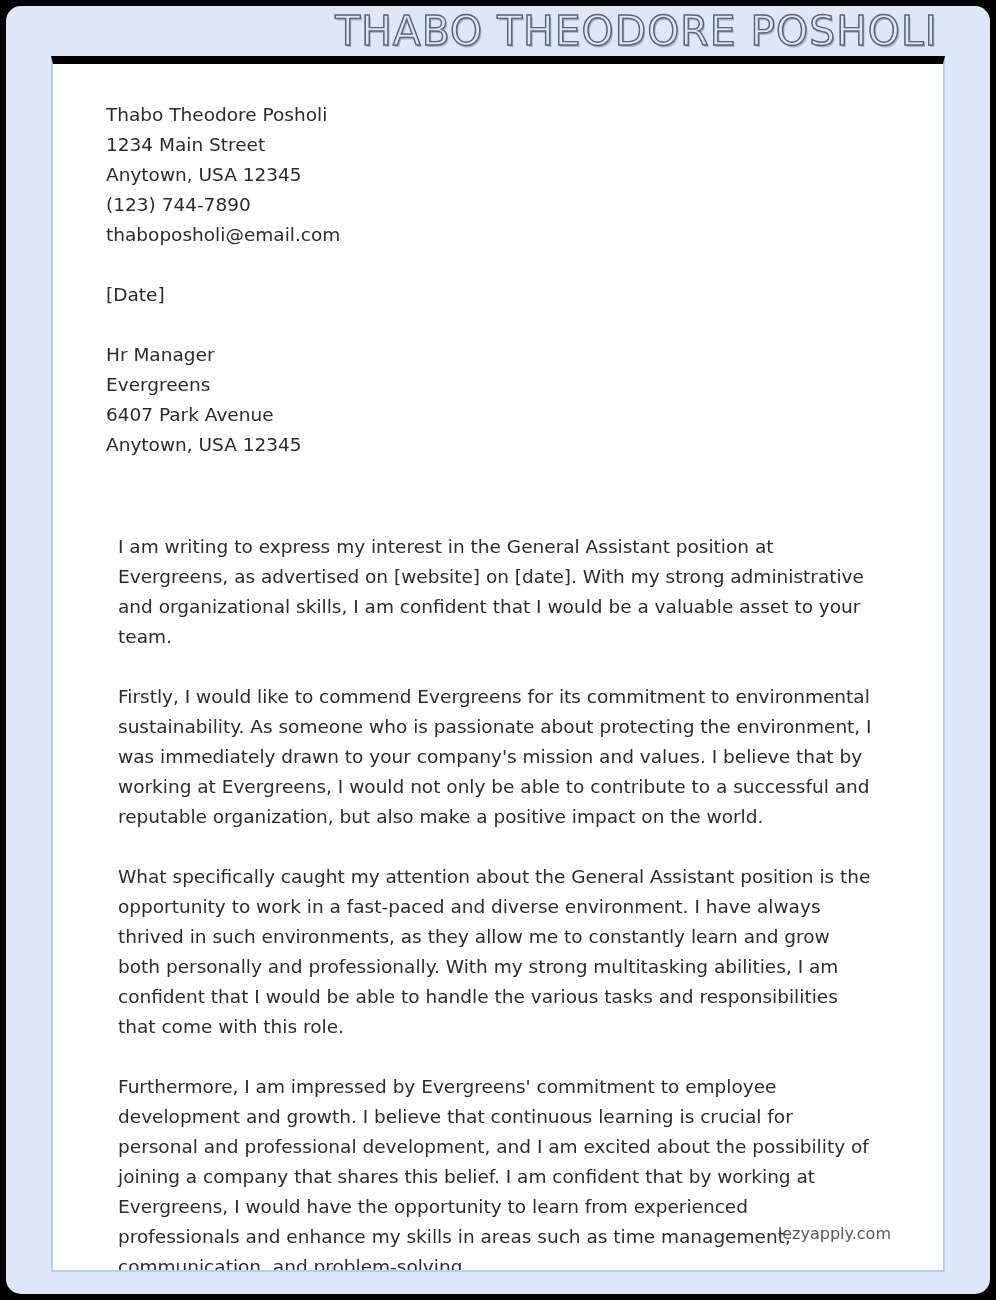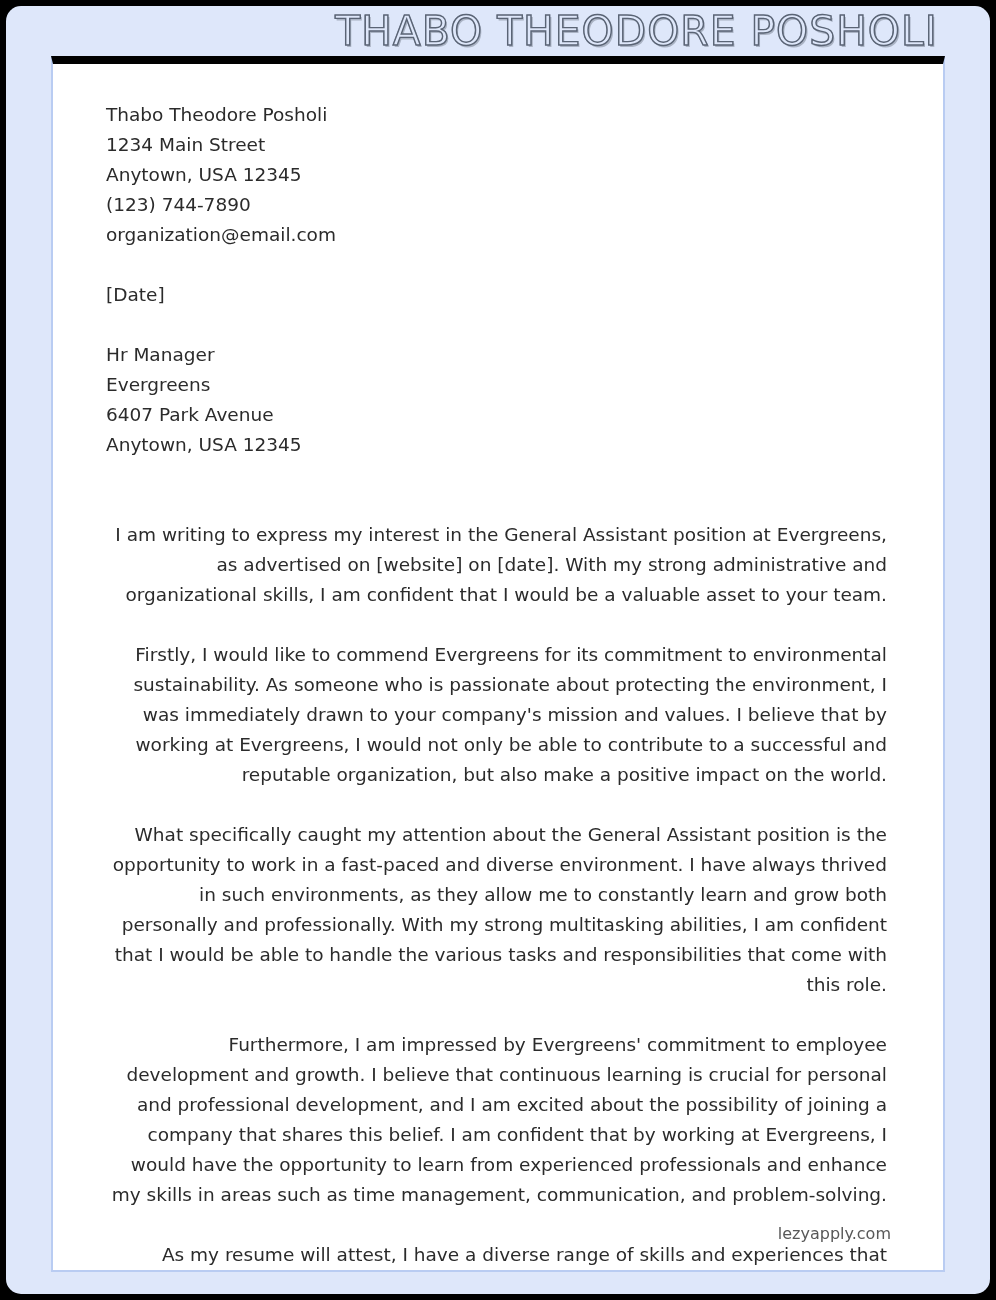--- a/index.html
+++ b/index.html
@@ -95,22 +95,22 @@
     line-height: 30px;
     color: #2b2b2b;
     font-weight: 400;
   }
 
   .addr-line { white-space: nowrap; }
 
   .block-gap { height: 30px; }
 
   .para {
-    margin: 0;
-    text-align: right;
+    margin: 12px;
+    text-align: left;
   }
 
   .para + .para { margin-top: 30px; }
 
   
   #watermark {
     position: absolute;
     right: 52px;
     bottom: 28px;
     font-family: "DejaVu Sans", sans-serif;
@@ -146,21 +146,21 @@
     </div>
 
     <div id="sheet">
       <div id="sheet-inner">
 
         <div class="letter-text">
           <div class="addr-line">Thabo Theodore Posholi</div>
           <div class="addr-line">1234 Main Street</div>
           <div class="addr-line">Anytown, USA 12345</div>
           <div class="addr-line">(123) 744-7890</div>
-          <div class="addr-line">organization@email.com</div>
+          <div class="addr-line">thaboposholi@email.com</div>
         </div>
 
         <div class="block-gap"></div>
 
         <div class="letter-text addr-line">[Date]</div>
 
         <div class="block-gap"></div>
 
         <div class="letter-text">
           <div class="addr-line">Hr Manager</div>

